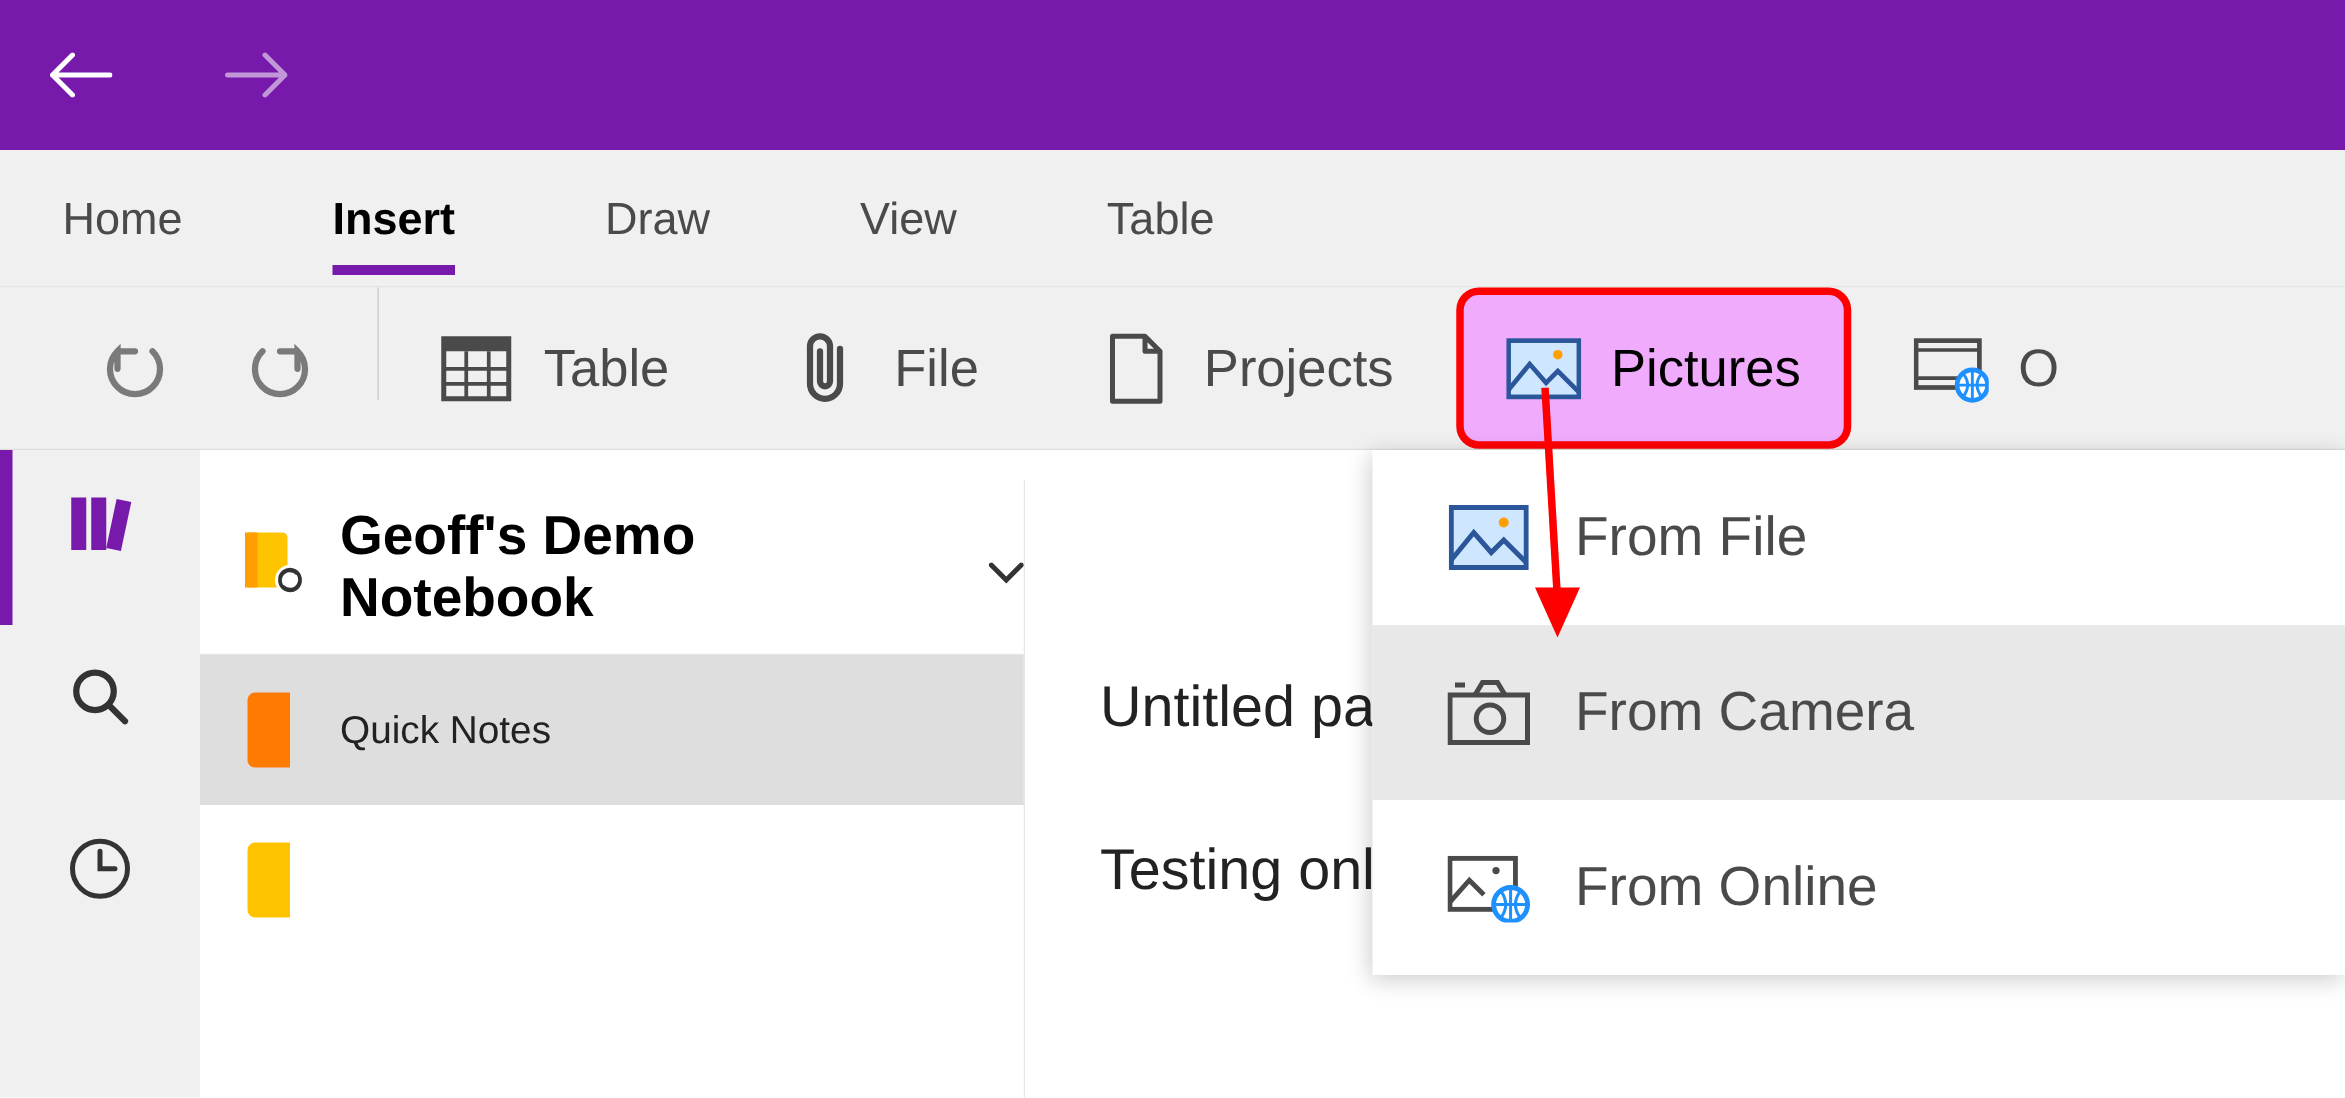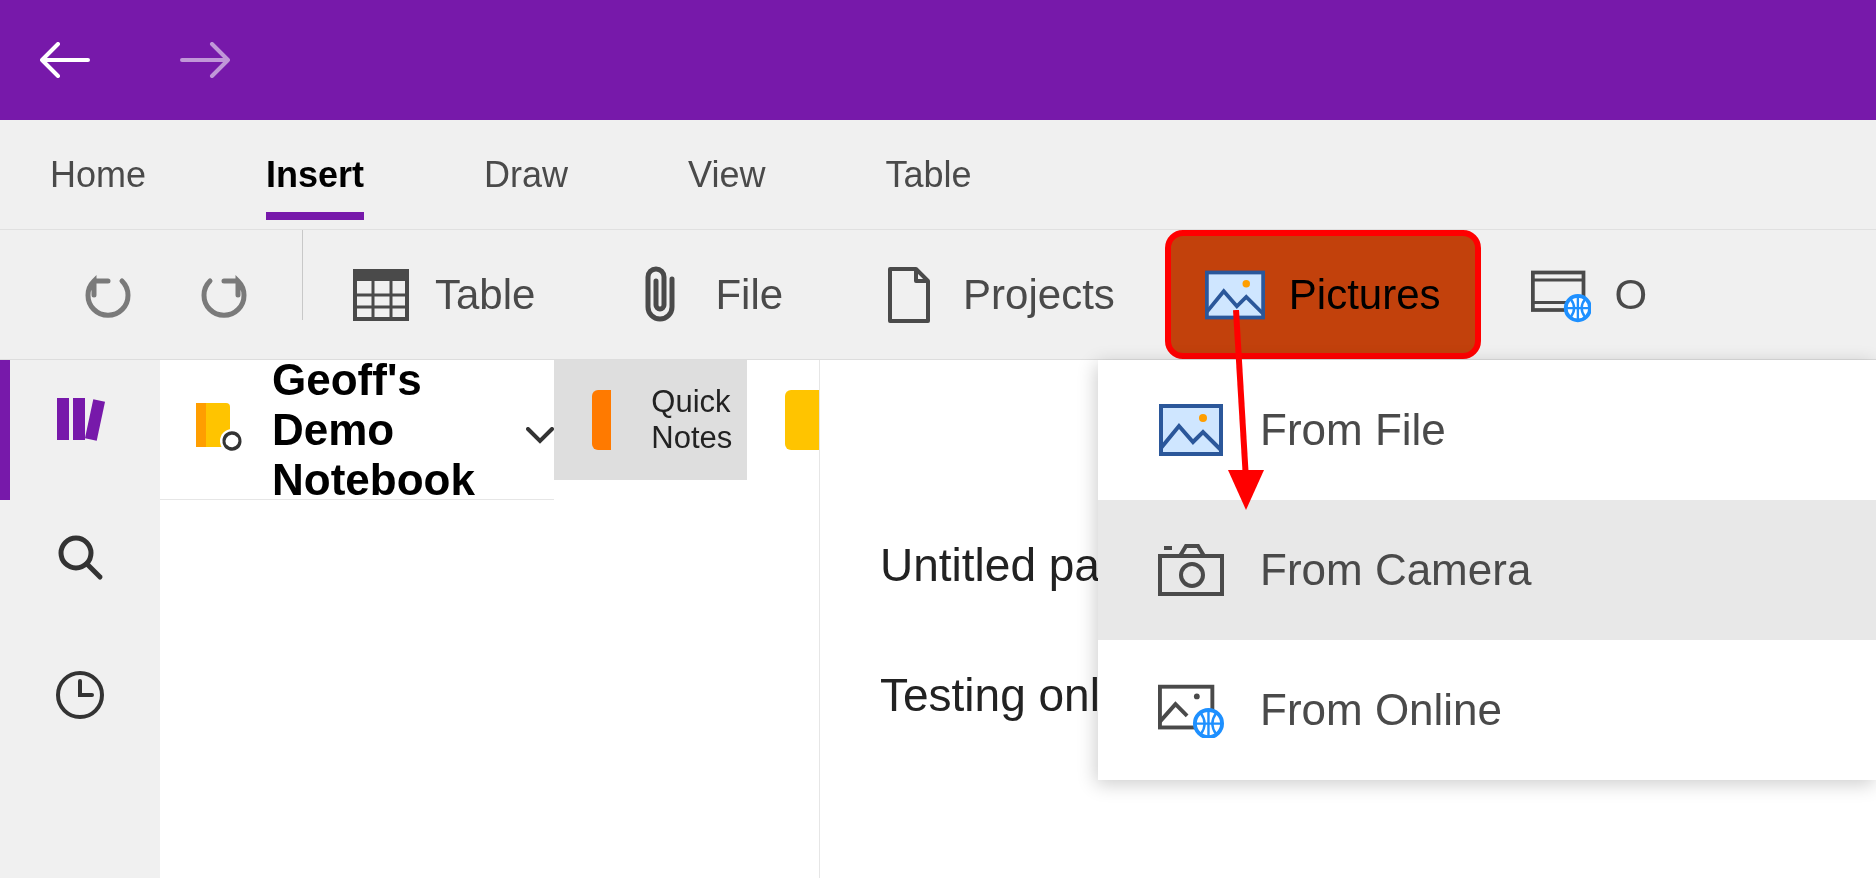--- a/index.html
+++ b/index.html
@@ -60,21 +60,21 @@
     color: #4a4a4a;
     border-radius: 8px;
   }
   .ribbon-sep {
     width: 1px;
     height: 90px;
     background: #c8c8c8;
     margin: 0 20px;
   }
   .ribbon-btn.highlight {
-    background: #c2410c;
+    background: #f0abfc;
     border: 6px solid #ff0000;
     border-radius: 18px;
     padding: 24px 34px;
     color: #000;
   }
   .ribbon-icon { width: 60px; height: 60px; display:flex; align-items:center; justify-content:center; }
   
   .body-area {
     display: flex;
     height: calc(878px - 120px - 110px - 130px);
@@ -94,22 +94,23 @@
     position: absolute;
     left: 0; top: 0;
     width: 10px; height: 140px;
     background: #7719aa;
   }
   .sidebar-icon { width: 58px; height: 58px; display:flex; align-items:center; justify-content:center; cursor:pointer; }
   
   .sections-col {
     width: 660px;
     display: flex;
-    flex-direction: row;
+    flex-direction: column;
     border-right: 1px solid #e6e6e6;
+    margin-top: 24px;
   }
   .notebook-header {
     height: 140px;
     display: flex;
     align-items: center;
     padding-left: 30px;
     gap: 26px;
     font-size: 44px;
     font-weight: 700;
     cursor: pointer;

